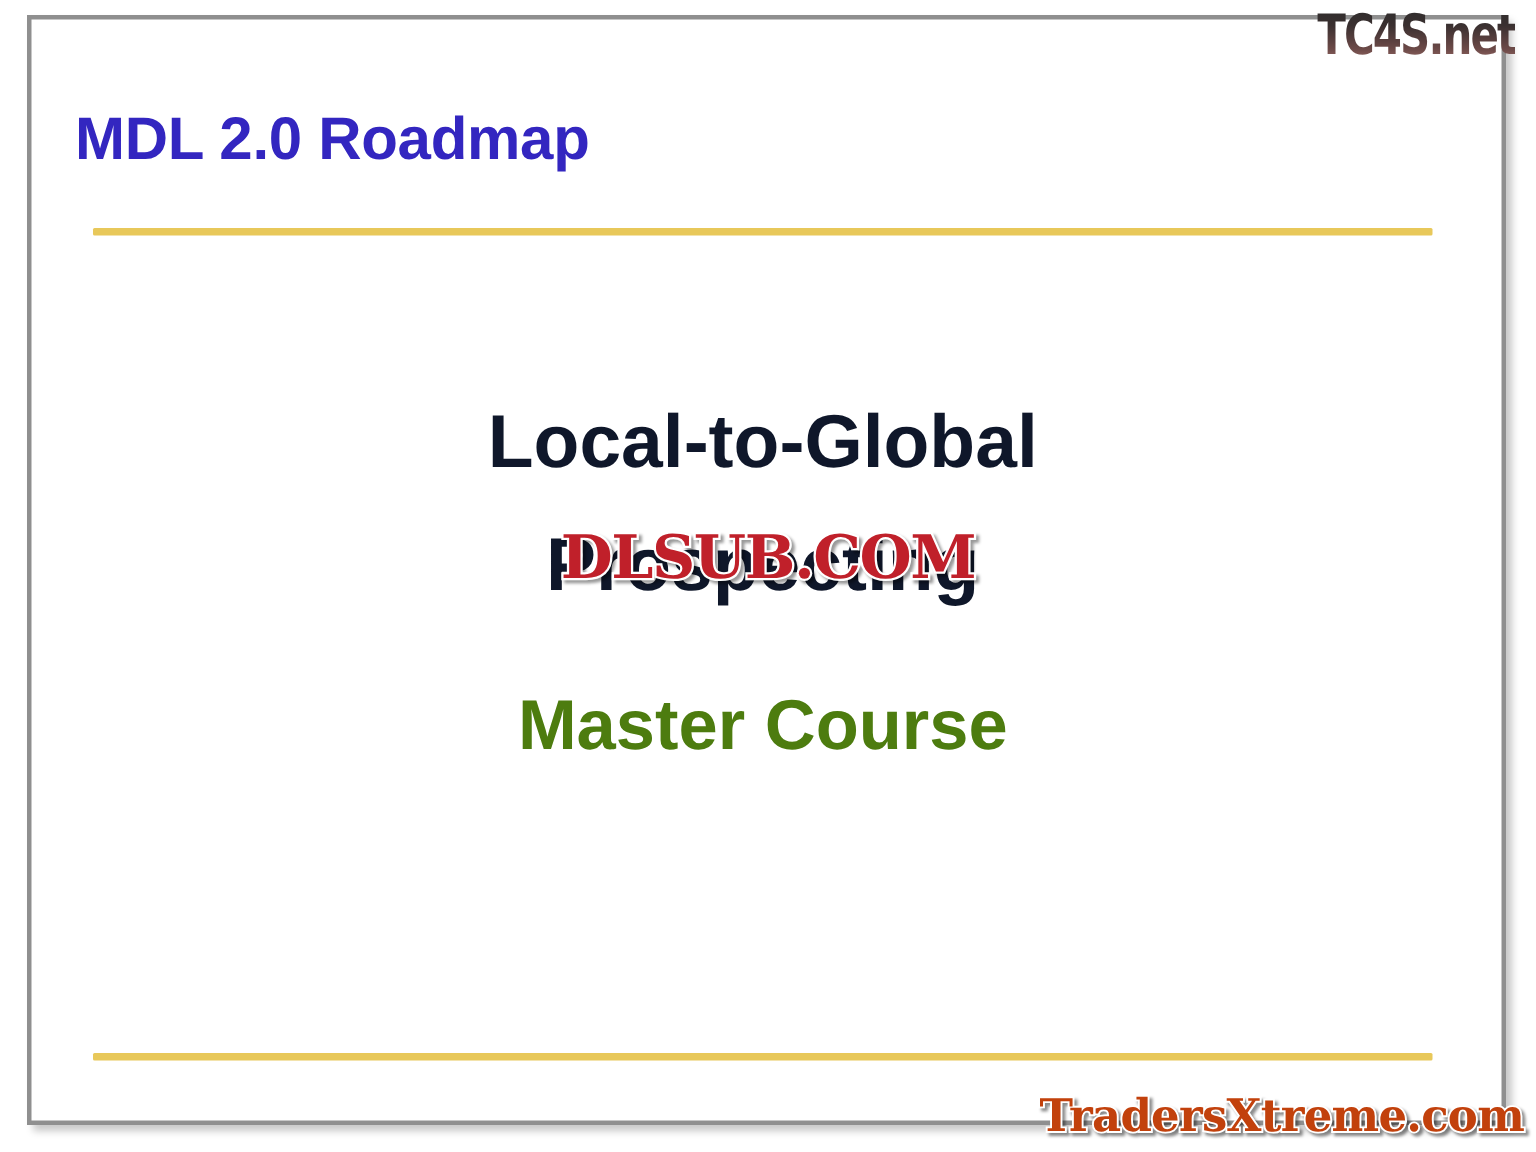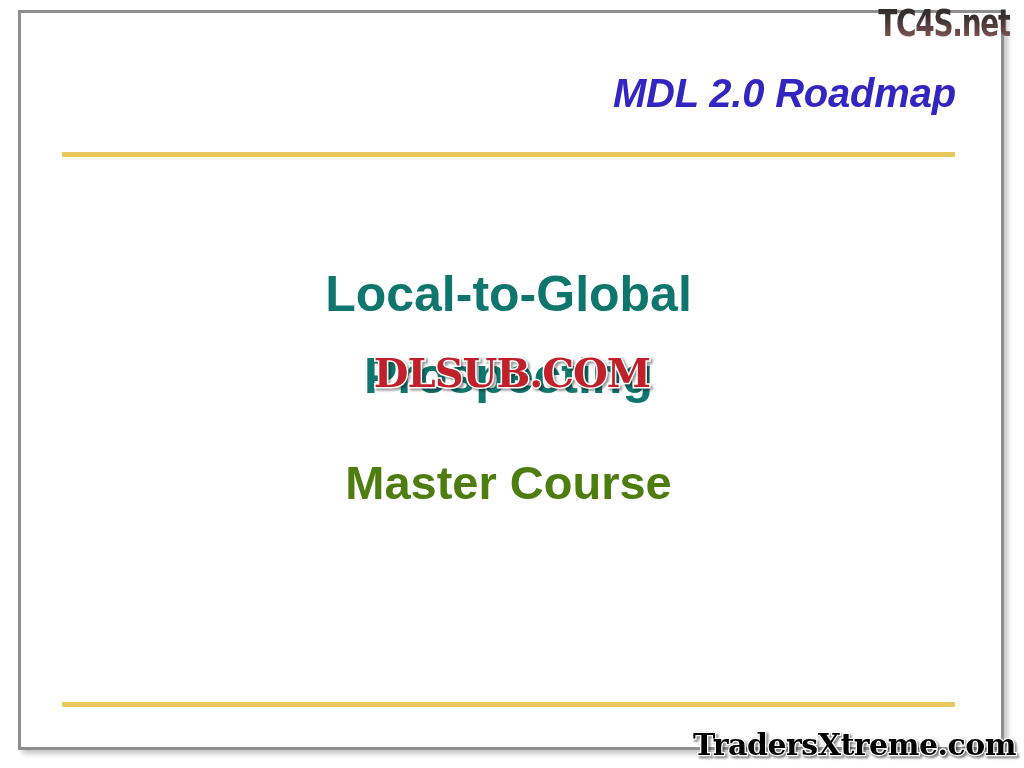--- a/index.html
+++ b/index.html
@@ -35,28 +35,27 @@
     box-sizing: border-box;
     box-shadow: 4px 4px 5px rgba(0,0,0,0.22);
   }
 
   
   #slide-title {
     position: absolute;
     left: 50px;
     top: 70px;
     width: 906px;
-    text-align: right;
+    text-align: left;
     font-size: 40px;
     font-weight: bold;
     color: #3326c0;
     letter-spacing: -0.2px;
     line-height: 1.15;
     white-space: nowrap;
-    font-style: italic;
   }
 
   
   .gold-rule {
     position: absolute;
     left: 62px;
     width: 893px;
     height: 5px;
     background: #e8c85a;
     border-radius: 1px;
@@ -68,21 +67,21 @@
   #body-block {
     position: absolute;
     left: 62px;
     top: 260px;
     width: 893px;
     text-align: center;
   }
   .body-line {
     font-size: 50px;
     font-weight: bold;
-    color: #0f766e;
+    color: #0f172a;
     line-height: 1.38;
     white-space: nowrap;
   }
   #body-line-2 { position: relative; margin-top: 13px; }
   #body-spacer { height: 44px; }
   #subtitle-line {
     font-size: 47px;
     font-weight: bold;
     color: #4d7c0f;
     line-height: 1.2;
@@ -110,21 +109,21 @@
     white-space: nowrap;
   }
 
   #watermark-bottom-right {
     position: absolute;
     right: 8px;
     bottom: 6px;
     font-family: "DejaVu Serif", serif;
     font-size: 30px;
     font-weight: bold;
-    color: #000000;
+    color: #c2410c;
     letter-spacing: -0.5px;
     white-space: nowrap;
     -webkit-text-stroke: 2.5px #ffffff;
     paint-order: stroke fill;
     filter: drop-shadow(2px 2px 1px rgba(0,0,0,0.45));
   }
 
   #watermark-center {
     position: absolute;
     left: 50%;

